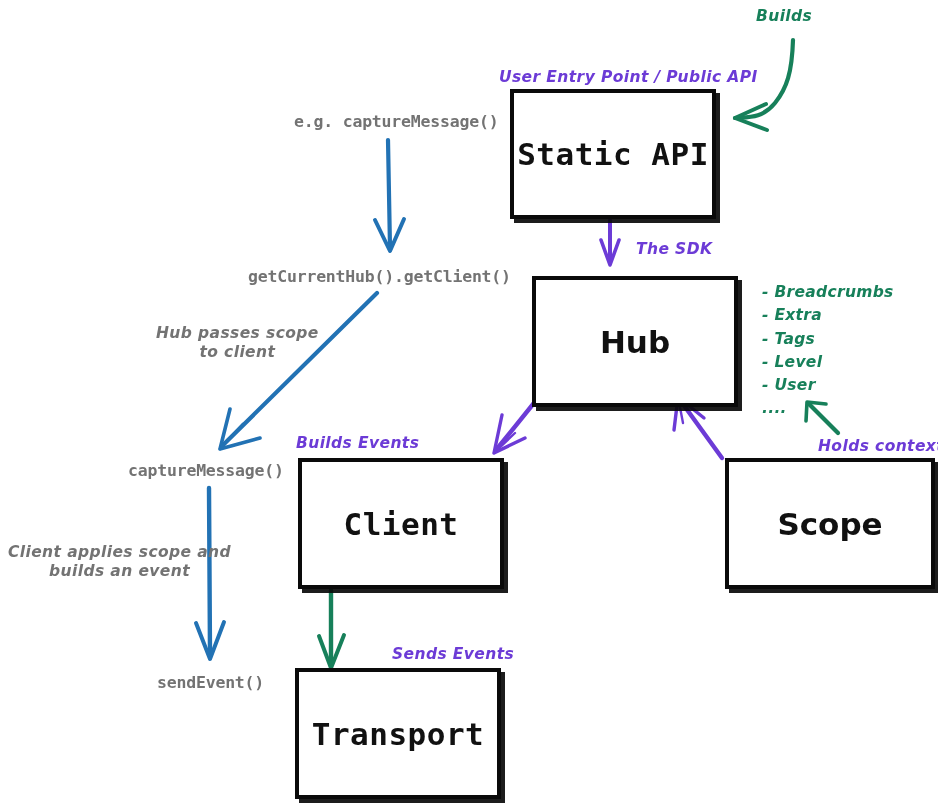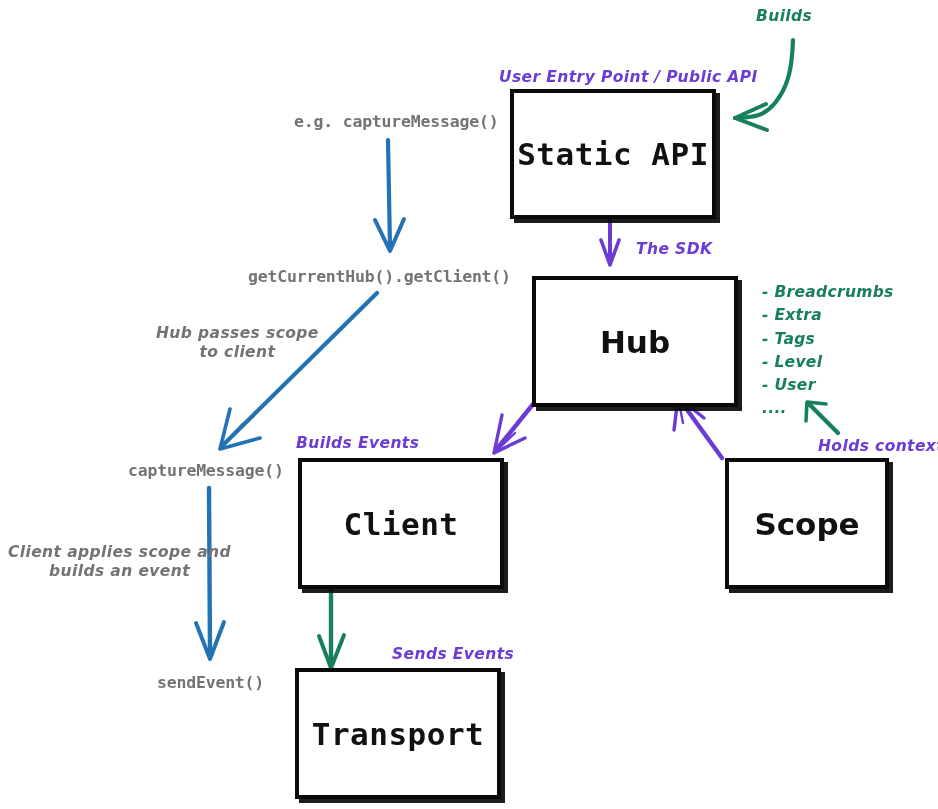--- a/index.html
+++ b/index.html
@@ -146,21 +146,21 @@
   </div>
 
   <div class="node" style="left:532px; top:264px; width:206px; height:131px;margin-top:12px;">
     <span class="node-label sans">Hub</span>
   </div>
 
   <div class="node" style="left:298px; top:458px; width:206px; height:131px;">
     <span class="node-label">Client</span>
   </div>
 
-  <div class="node" style="left:725px; top:458px; width:164px; height:131px;">
+  <div class="node" style="left:725px; top:458px; width:210px; height:131px;">
     <span class="node-label sans">Scope</span>
   </div>
 
   <div class="node" style="left:295px; top:668px; width:206px; height:131px;text-align:center;">
     <span class="node-label">Transport</span>
   </div>
 
   <div class="anno hand green" style="left:756px; top:7px;">
     <span>Builds</span>
   </div>

